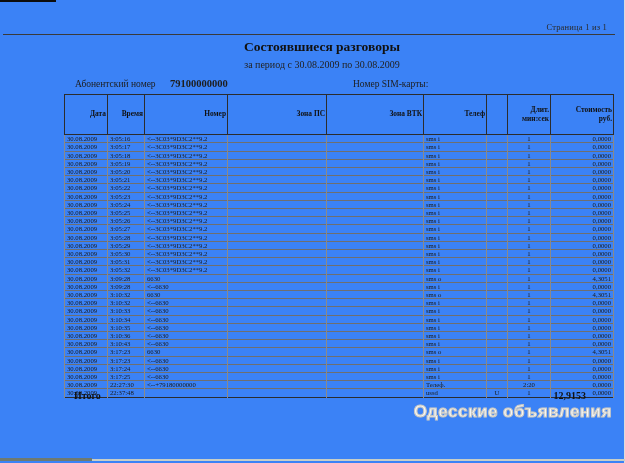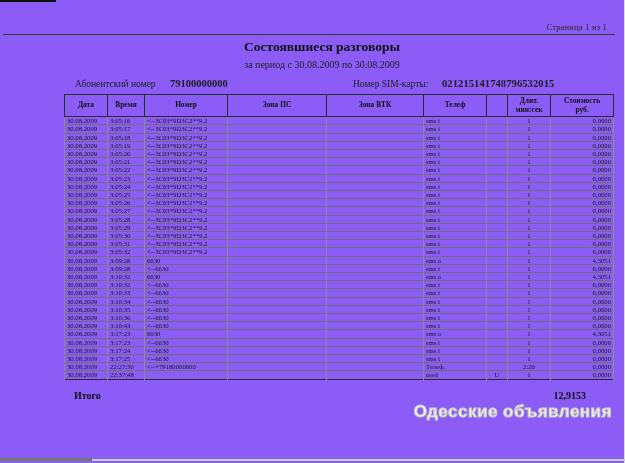--- a/index.html
+++ b/index.html
@@ -6,21 +6,21 @@
   body {
     width: 625px; height: 463px;
     background: #ffffff;
     font-family: "Liberation Serif", "DejaVu Serif", serif;
     color: #1e1e1e;
     overflow: hidden;
   }
   .page {
     position: relative;
     width: 625px; height: 463px;
-    background: #8b5cf6;
+    background: #3b82f6;
     border-right: 1px solid #dcdcdc;
     box-sizing: border-box;
   }
   
   .artifact-top-left {
     position: absolute; left: 0; top: 0; width: 56px; height: 2px;
     background: #0d0d0d;
   }
   .artifact-bottom-line {
     position: absolute; left: 0; top: 459px; width: 625px; height: 2px;
@@ -56,22 +56,22 @@
   .sim-number { position: absolute; left: 442px; top: 0; font-weight: bold; font-size: 10.5px; letter-spacing: 0.1px; }
 
   table.calls {
     position: absolute; left: 64px; top: 94px;
     border-collapse: collapse; table-layout: fixed;
     width: 522px;
     border: 1.2px solid #2c2c2c;
   }
   table.calls th {
     border: 1px solid #2c2c2c;
-    font-size: 7.4px; font-weight: bold; text-align: center;
-    line-height: 8.6px; padding: 2px 1px; color: #111;
+    font-size: 7.4px; font-weight: bold; text-align: right;
+    line-height: 8.6px; padding: 11px 1px; color: #111;
     white-space: pre-line; vertical-align: middle;
   }
   table.calls td {
     border-left: 1px solid #8a8a8a;
     border-right: 1px solid #8a8a8a;
     border-top: 1px solid #6f6f6f;
     font-size: 6.7px; line-height: 7.2px; height: 7.15px;
     padding: 0 2px; color: #1a1a1a;
     white-space: nowrap; overflow: hidden; vertical-align: middle;
   }
@@ -120,21 +120,20 @@
   <div class="page-number">Страница 1 из 1</div>
   <div class="header-rule"></div>
 
   <div class="report-title">Состоявшиеся разговоры</div>
   <div class="report-period">за период с 30.08.2009 по 30.08.2009</div>
 
   <div class="subscriber-line">
     <span class="subscriber-label">Абонентский номер</span>
     <span class="subscriber-number">79100000000</span>
     <span class="sim-label">Номер SIM-карты:</span>
-    <span class="sim-number">021215141748796532015</span>
   </div>
 
   <table class="calls">
     <thead>
       <tr>
           <th class="c0">Дата</th>
           <th class="c1">Время</th>
           <th class="c2">Номер</th>
           <th class="c3">Зона ПС</th>
           <th class="c4">Зона ВТК</th>

